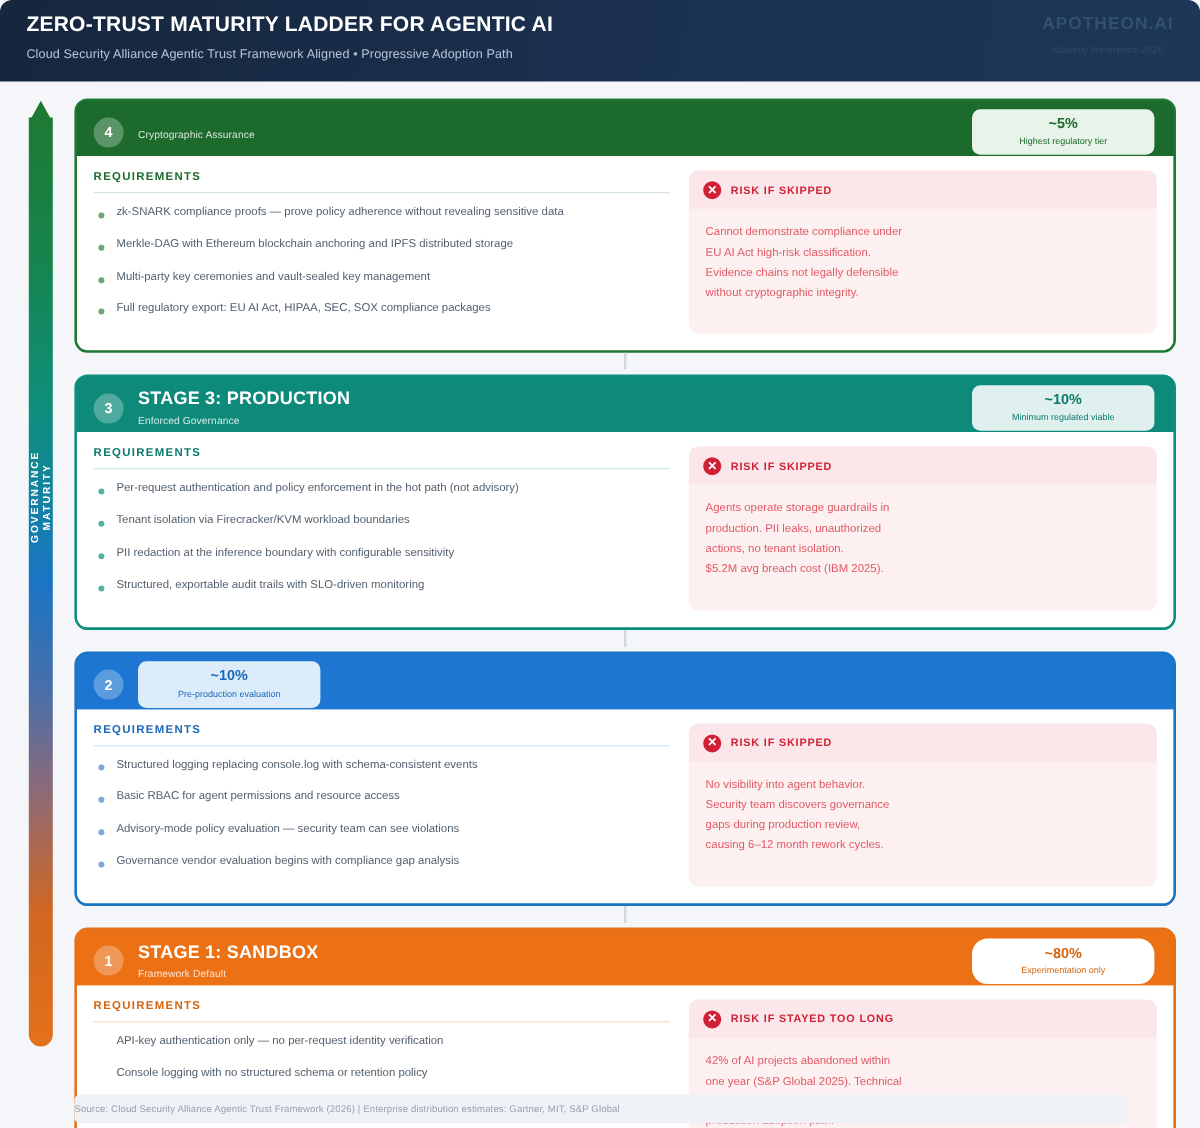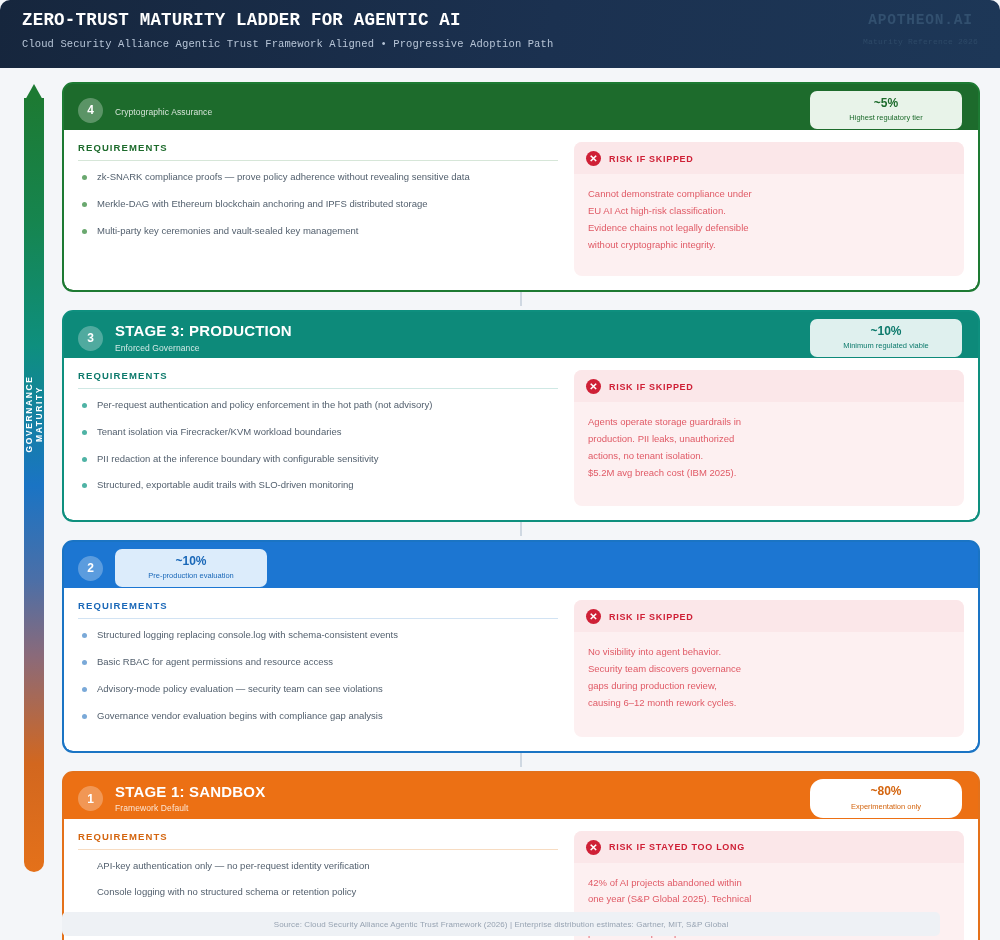--- a/index.html
+++ b/index.html
@@ -15,21 +15,20 @@
     background: #f4f6f9;
   }
 
   
   .header {
     position: absolute; left: 0; top: 0;
     width: 1000px; height: 68px;
     background: linear-gradient(100deg, #16263d 0%, #1b3150 55%, #1d3757 100%);
     border-top-left-radius: 10px; border-top-right-radius: 10px;
     overflow: hidden;
-    font-family: Liberation Mono, monospace;
   }
   .header-inner {
     position: absolute; left: 22px; top: 10px;
   }
   .header-title {
     color: #ffffff;
     font-size: 17.5px;
     font-weight: bold;
     letter-spacing: 0.2px;
   }
@@ -170,21 +169,21 @@
     font-weight: bold;
     letter-spacing: 1.1px;
     padding-bottom: 7px;
   }
   .req-rule {
     height: 1px;
     margin-bottom: 10px;
   }
   .req-item {
     display: flex;
-    align-items: flex-start;
+    align-items: center;
     font-size: 9.5px;
     color: #53606e;
     line-height: 1.35;
     margin-bottom: 14px;
   }
   .req-dot {
     width: 5px; height: 5px;
     border-radius: 50%;
     margin: 4px 10px 0 4px;
     flex: 0 0 auto;
@@ -237,21 +236,21 @@
     background: #cfd8e2;
   }
 
   
   .footer {
     position: absolute;
     left: 62px; top: 912px;
     width: 878px; height: 24px;
     background: #eef1f5;
     border-radius: 5px;
-    display: flex; align-items: center; justify-content: center;
+    display: flex; align-items: center; justify-content: flex-start;
   }
   .footer-text {
     color: #97a3b2;
     font-size: 8px;
     letter-spacing: 0.1px;
   }
 </style>
 </head>
 <body>
 
@@ -295,20 +294,24 @@
               <span>zk-SNARK compliance proofs — prove policy adherence without revealing sensitive data</span>
             </div>
             <div class="req-item">
               <span class="req-dot" style="background: rgb(106, 168, 111);"></span>
               <span>Merkle-DAG with Ethereum blockchain anchoring and IPFS distributed storage</span>
             </div>
             <div class="req-item">
               <span class="req-dot" style="background: rgb(106, 168, 111);"></span>
               <span>Multi-party key ceremonies and vault-sealed key management</span>
             </div>
+            <div class="req-item">
+              <span class="req-dot" style="background: rgb(106, 168, 111);"></span>
+              <span>Full regulatory export: EU AI Act, HIPAA, SEC, SOX compliance packages</span>
+            </div>
           </div>
           <div class="risk-col">
             <div class="risk-card">
               <div class="risk-head">
                 <span class="risk-x">✕</span>
                 <span class="risk-title">RISK IF SKIPPED</span>
               </div>
               <div class="risk-body">
                 <div>Cannot demonstrate compliance under</div>
                 <div>EU AI Act high-risk classification.</div>

